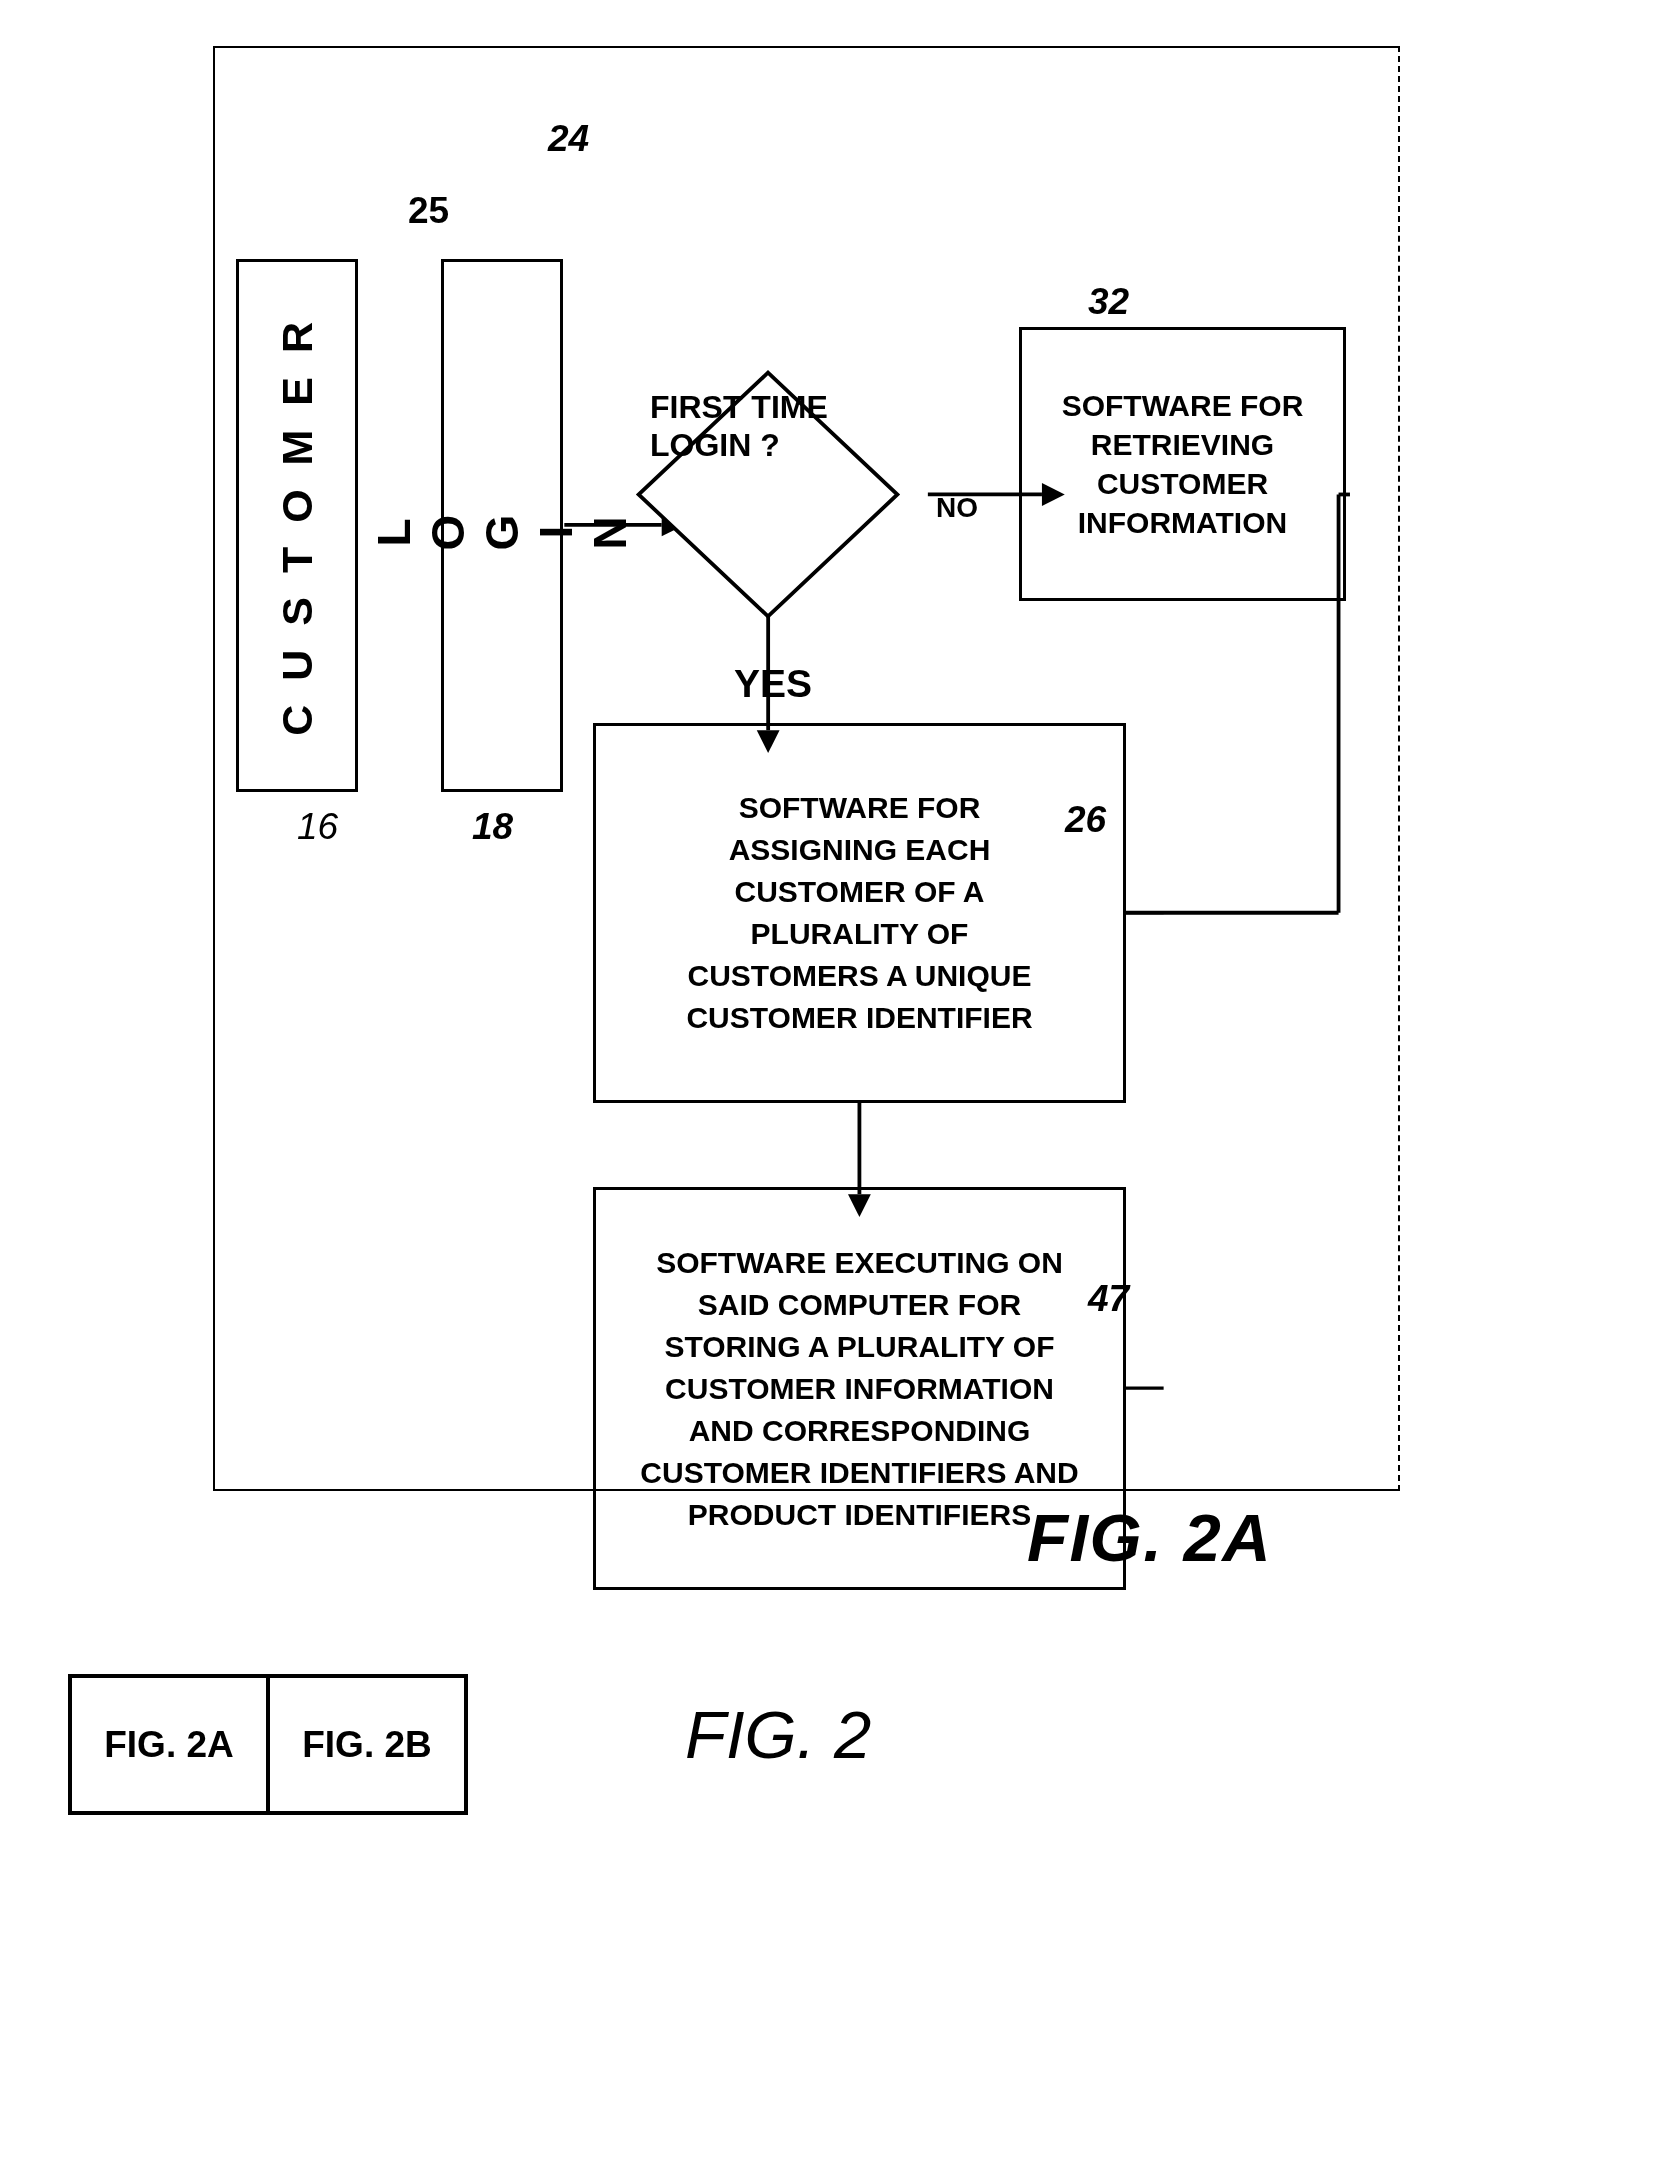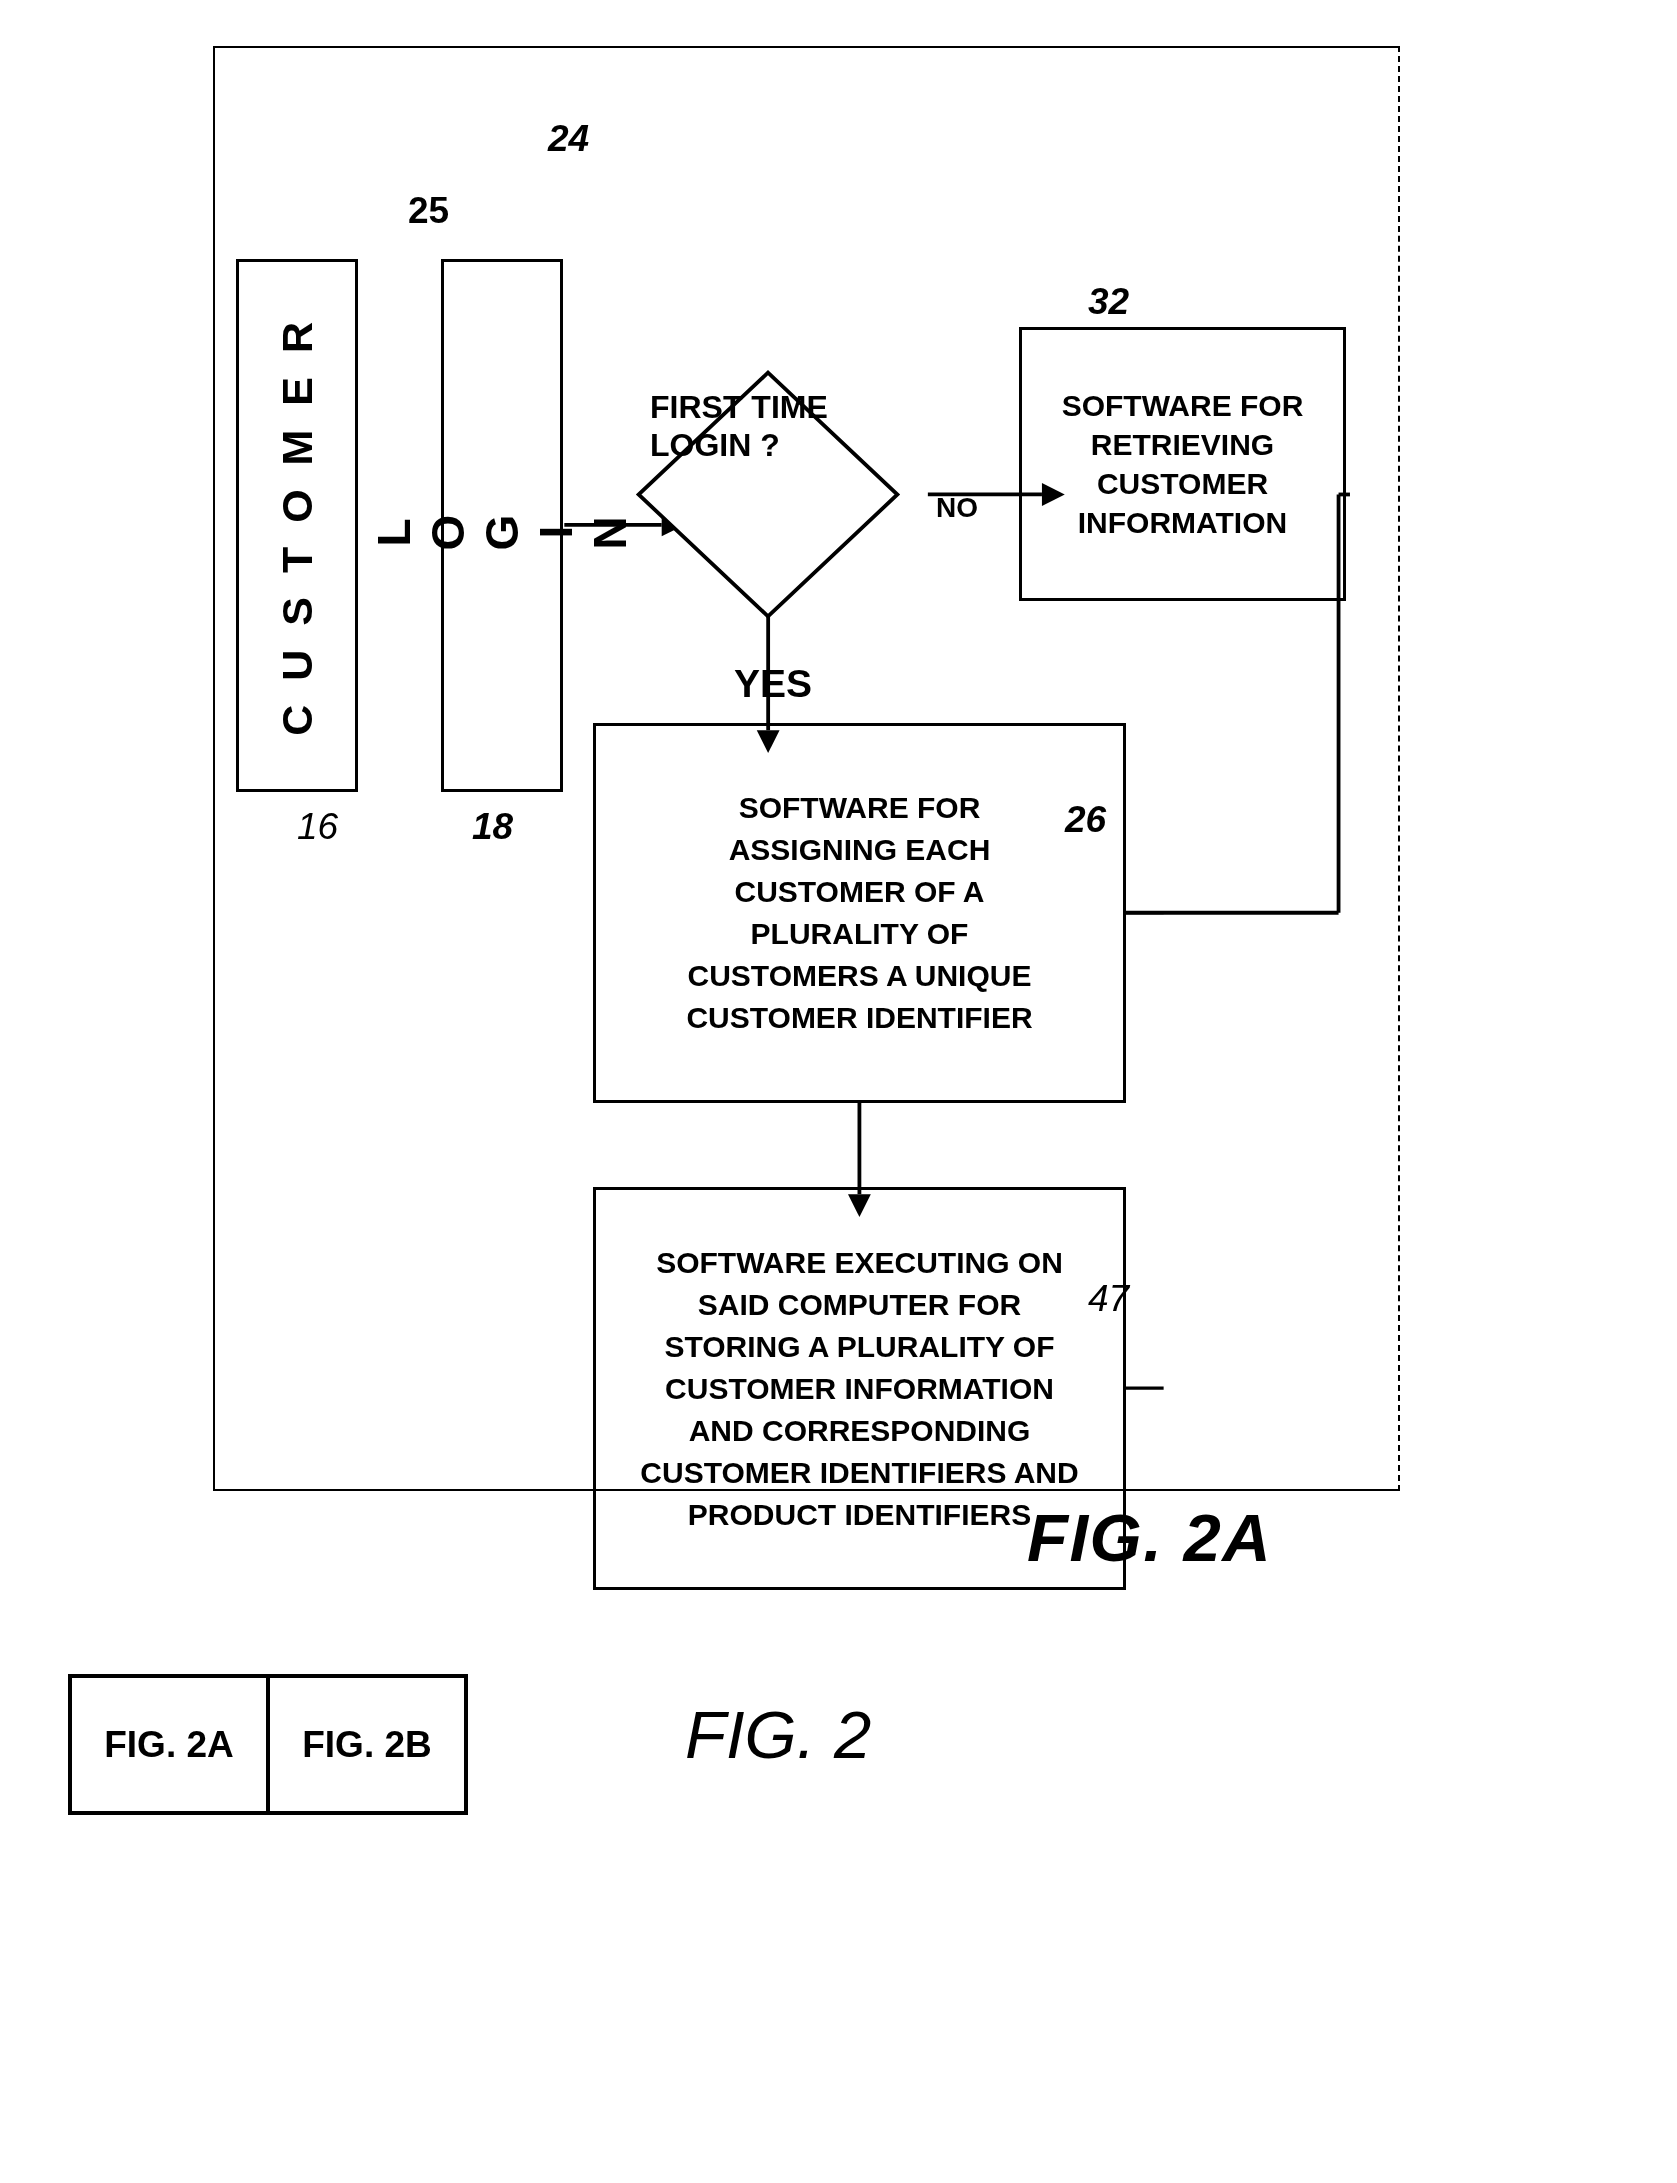--- a/index.html
+++ b/index.html
@@ -219,21 +219,21 @@
       line-height: 1.4;
     }
 
     
     .label-47 {
       position: absolute;
       top: 1278px;
       left: 1088px;
       font-size: 37px;
       font-style: italic;
-      font-weight: normal;
+      font-weight: bold;
     }
 
     
     .store-box {
       position: absolute;
       top: 1187px;
       left: 593px;
       width: 533px;
       height: 403px;
       border: 3px solid #000;

